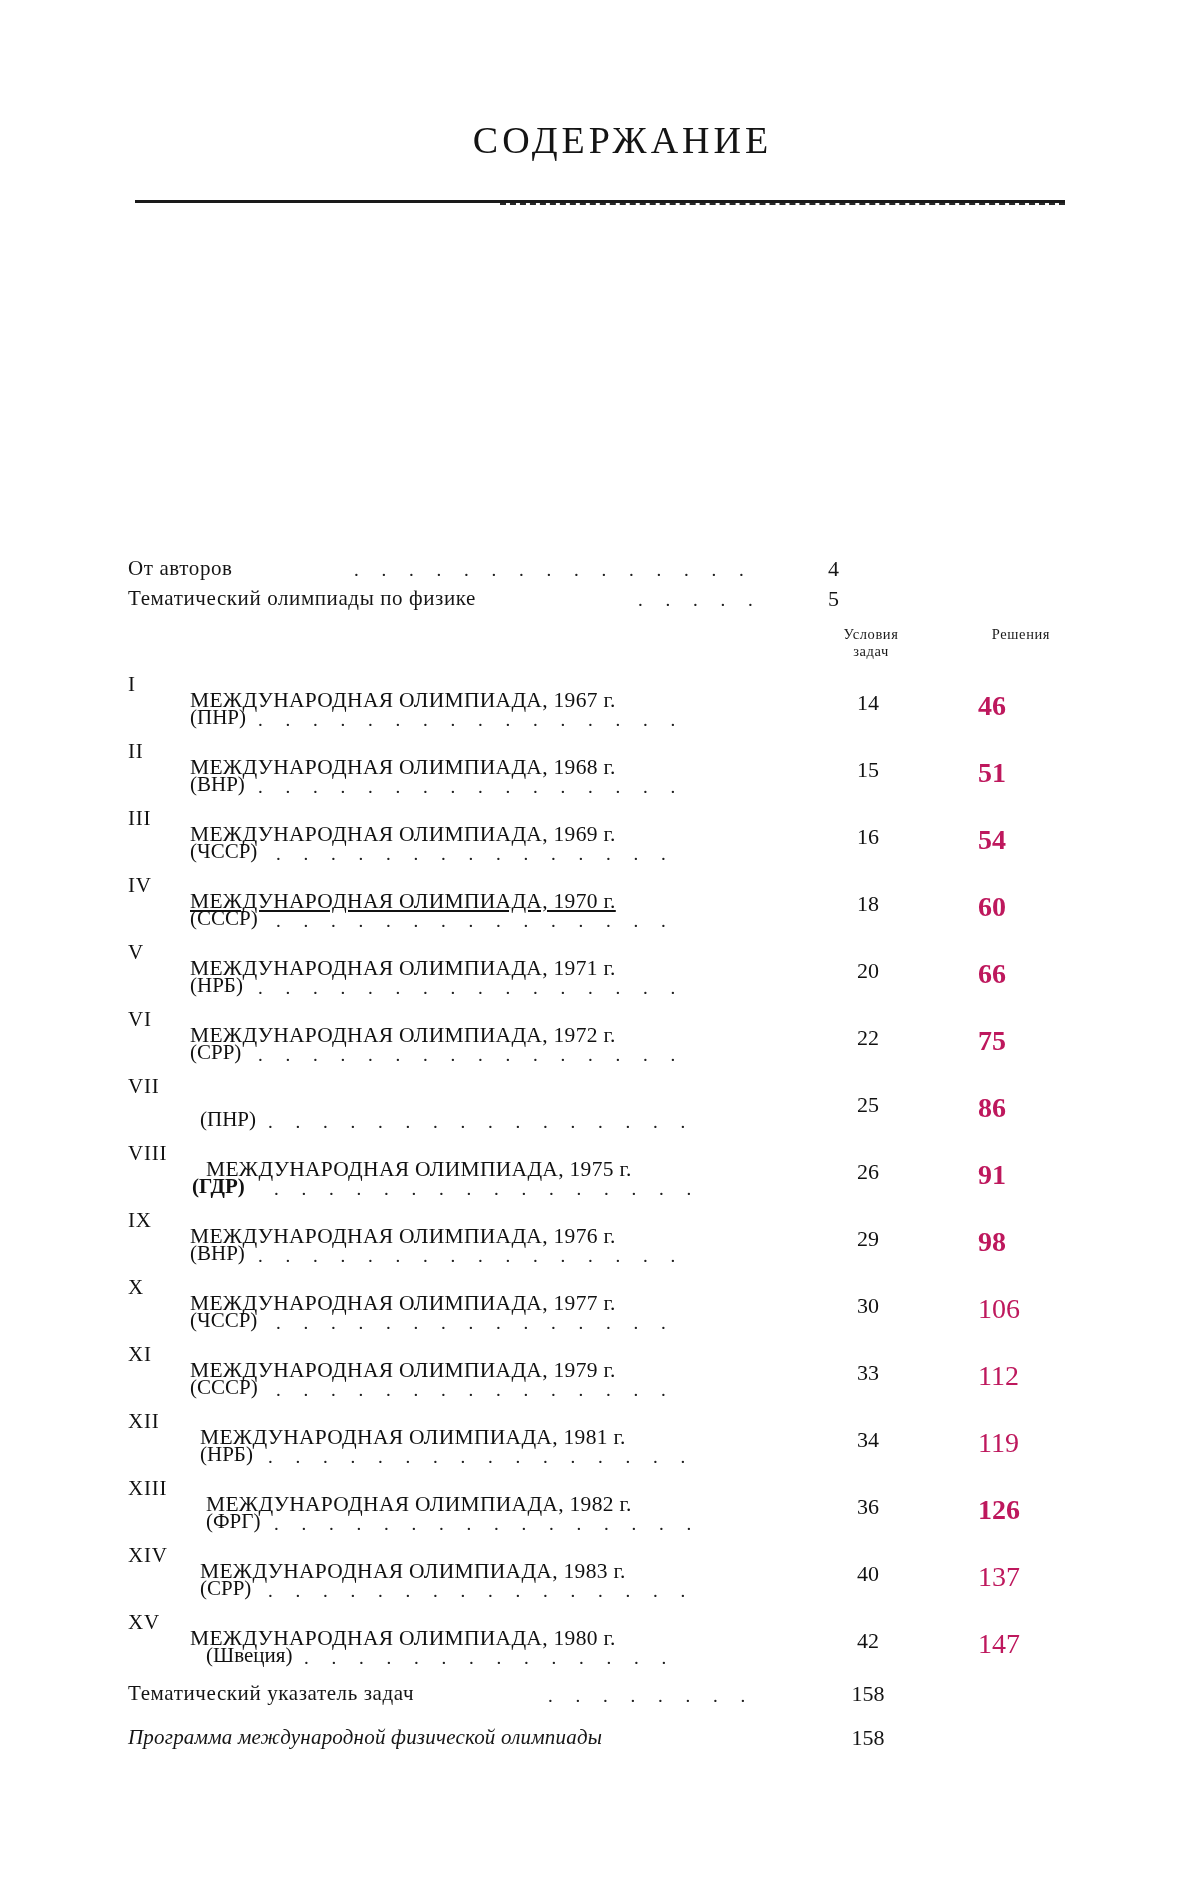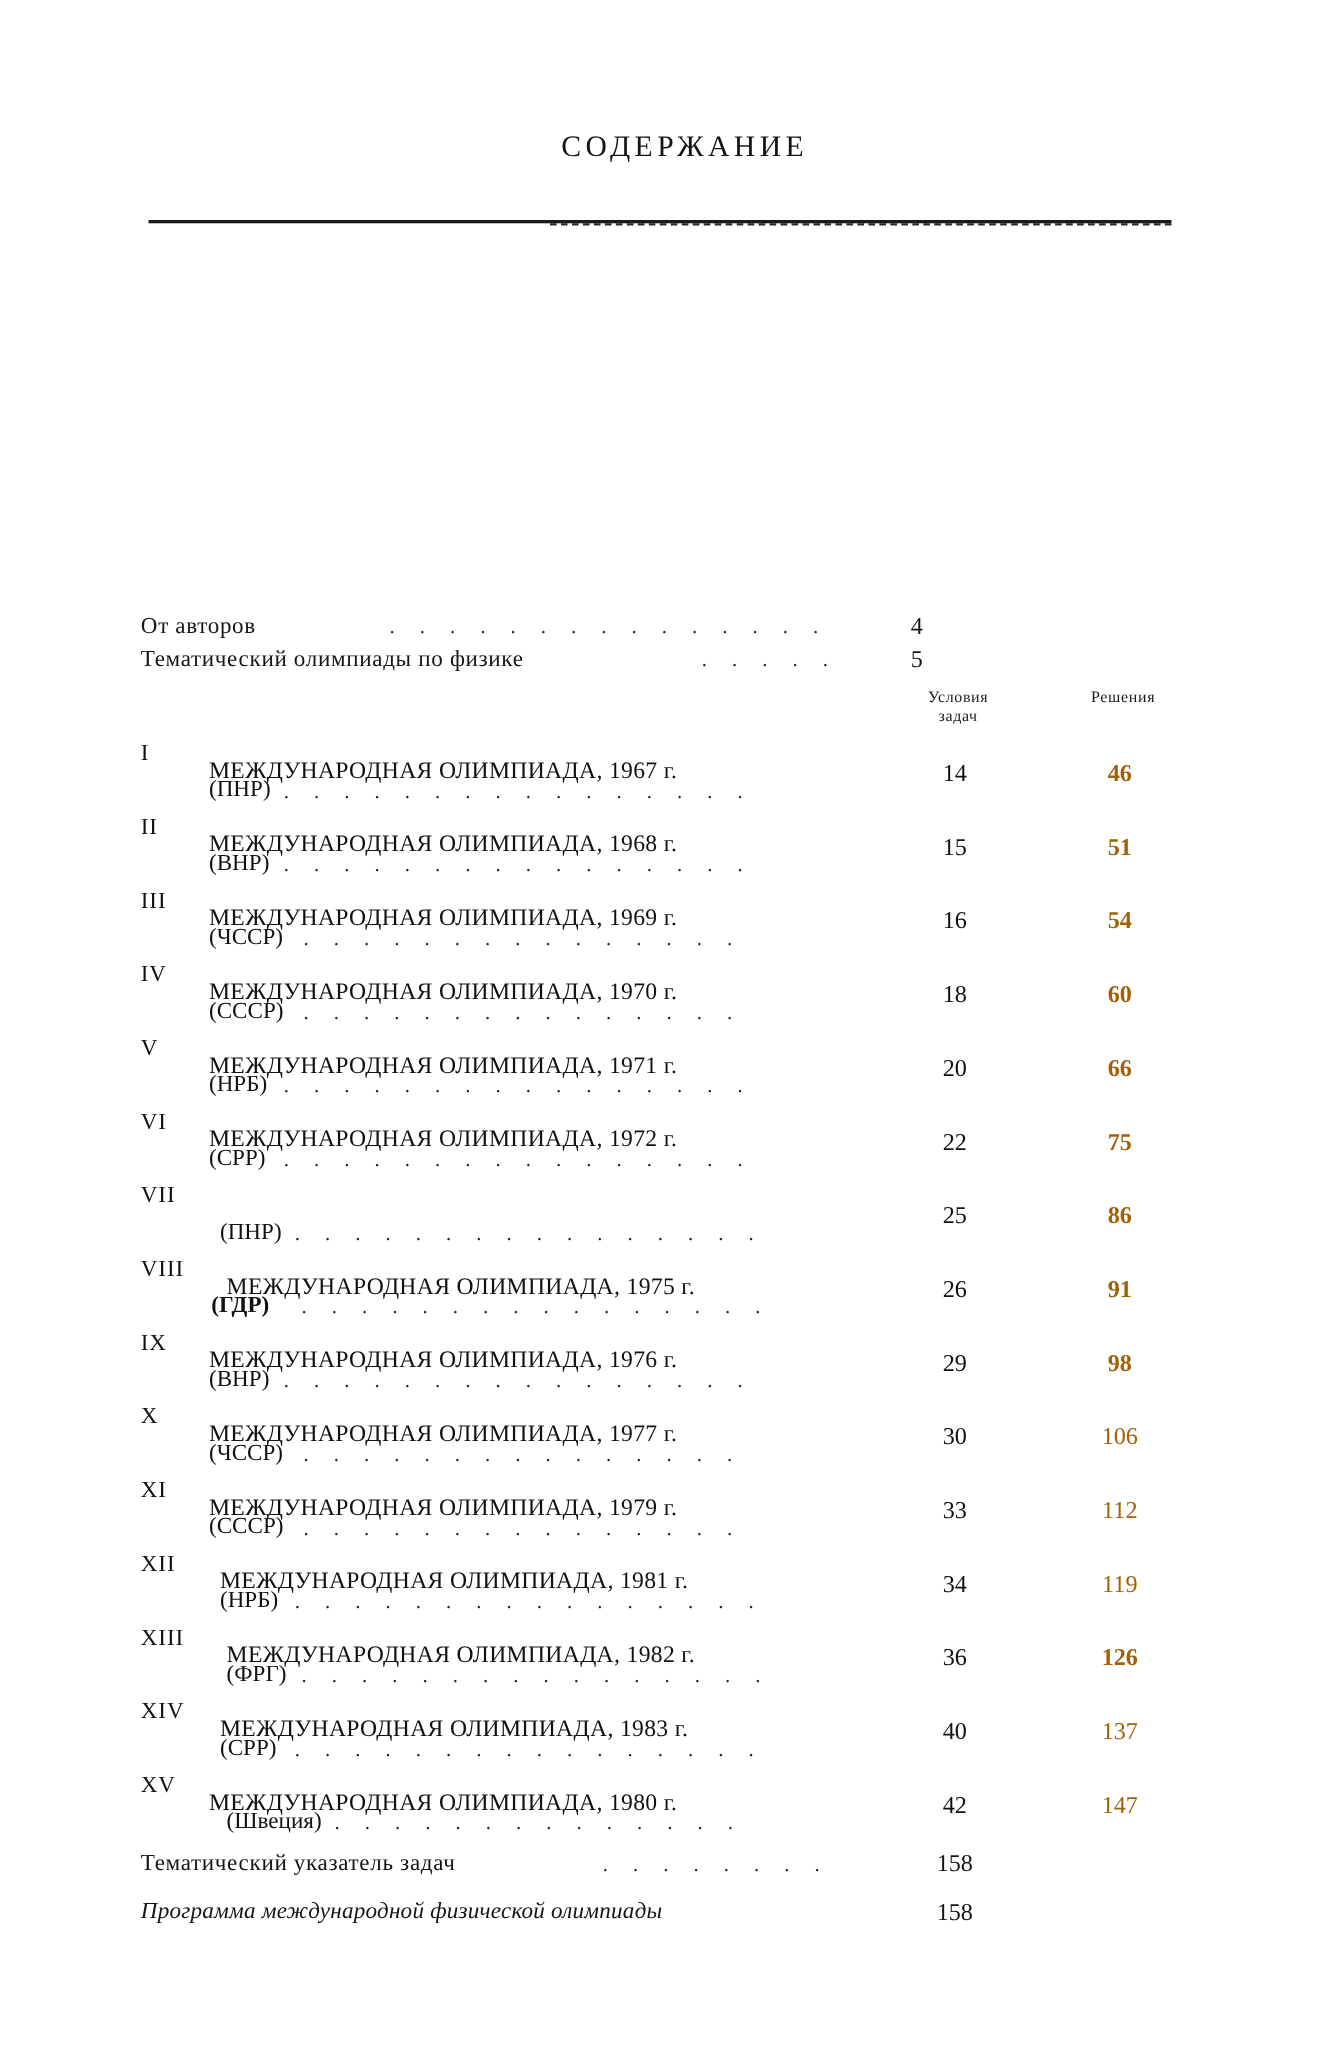--- a/index.html
+++ b/index.html
@@ -21,21 +21,21 @@
     height: 1880px;
     box-sizing: border-box;
   }
   .title {
     position: absolute;
     top: 118px;
     left: 0;
     width: 1200px;
     text-align: center;
     font-family: "Liberation Serif", serif;
-    font-size: 27px;
+    font-size: 38px;
     letter-spacing: 4px;
     color: #141414;
     padding-left: 45px;
     box-sizing: border-box;
   }
   .rule {
     position: absolute;
     top: 200px;
     left: 135px;
     width: 930px;
@@ -151,24 +151,23 @@
     width: 80px;
     text-align: center;
     font-size: 22px;
     color: #111;
   }
   .oly .p2 {
     position: absolute;
     top: 18px;
     left: 850px;
     width: 80px;
-    text-align: center;
-    font-size: 22px;
+    font-size: 28px;
     font-weight: bold;
-    color: #a16207;
+    color: #be185d;
   }
   .oly .p2.plain { font-weight: normal; }
 
   .tail {
     position: relative;
     margin-top: 4px;
   }
   .tail-row {
     position: relative;
     height: 44px;
@@ -259,21 +258,21 @@
         <span class="rn">III</span>
         <span class="name" style="left:62px;">МЕЖДУНАРОДНАЯ ОЛИМПИАДА, 1969 г.</span>
         <span class="country" style="left:62px;">(ЧССР)</span>
         <span class="dots" style="left:148px; width:520px;">. . . . . . . . . . . . . . .</span>
         <span class="p1">16</span>
         <span class="p2">54</span>
       </div>
 
       <div class="oly">
         <span class="rn">IV</span>
-        <span class="name" style="left:62px;">МЕЖДУНАРОДНАЯ ОЛИМПИАДА, 1970 г.</span>
+        <span class="name" style="left:62px;text-decoration:underline;">МЕЖДУНАРОДНАЯ ОЛИМПИАДА, 1970 г.</span>
         <span class="country" style="left:62px;">(СССР)</span>
         <span class="dots" style="left:148px; width:520px;">. . . . . . . . . . . . . . .</span>
         <span class="p1">18</span>
         <span class="p2">60</span>
       </div>
 
       <div class="oly">
         <span class="rn">V</span>
         <span class="name" style="left:62px;">МЕЖДУНАРОДНАЯ ОЛИМПИАДА, 1971 г.</span>
         <span class="country" style="left:62px;">(НРБ)</span>

